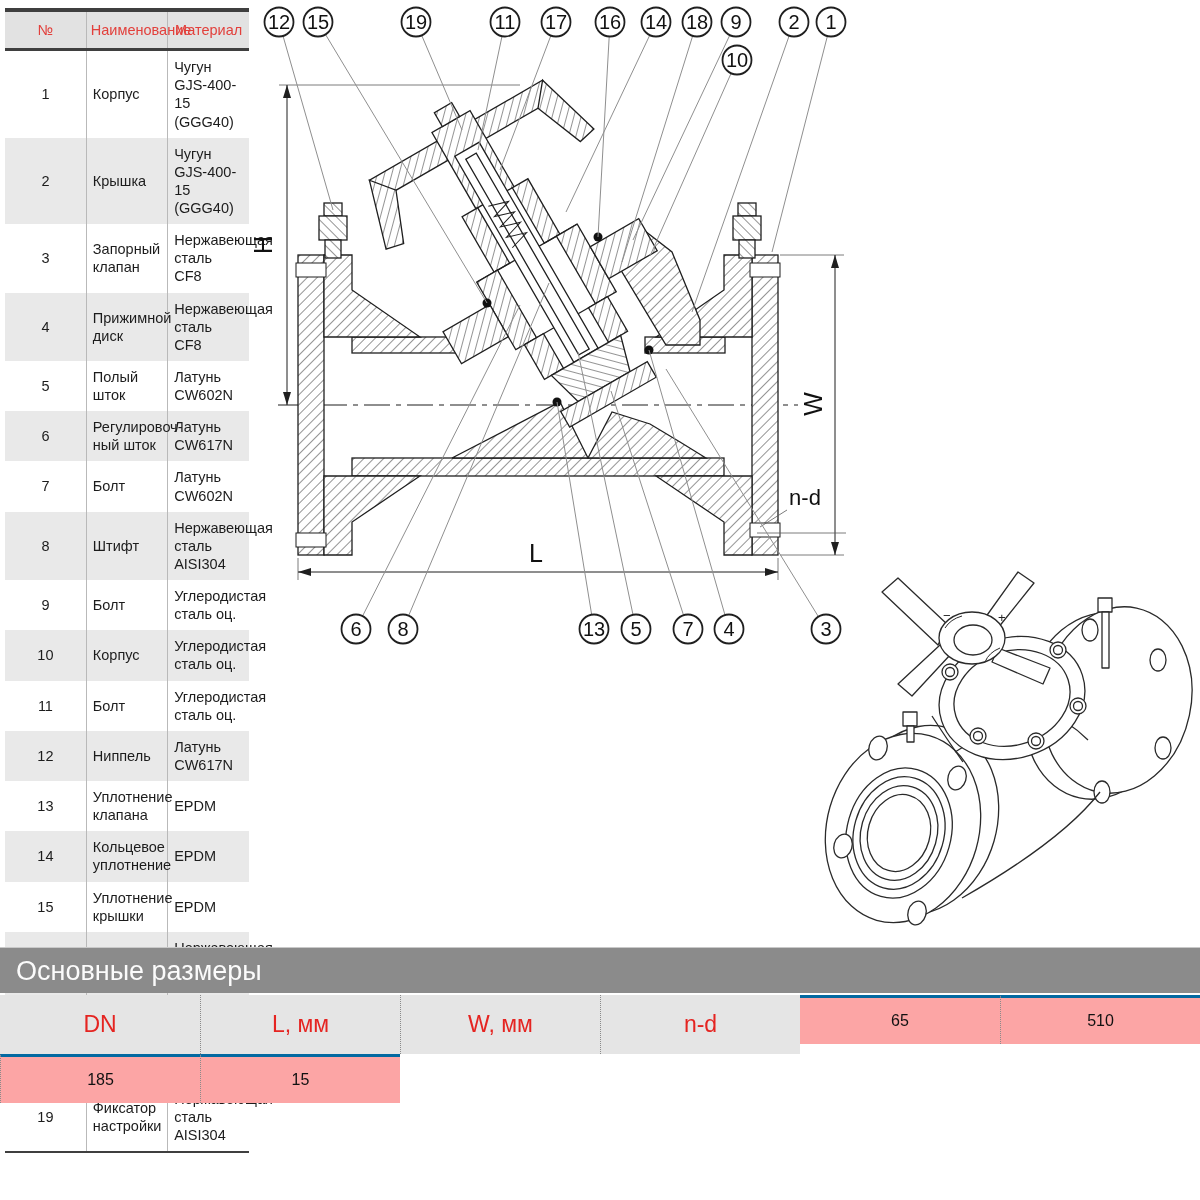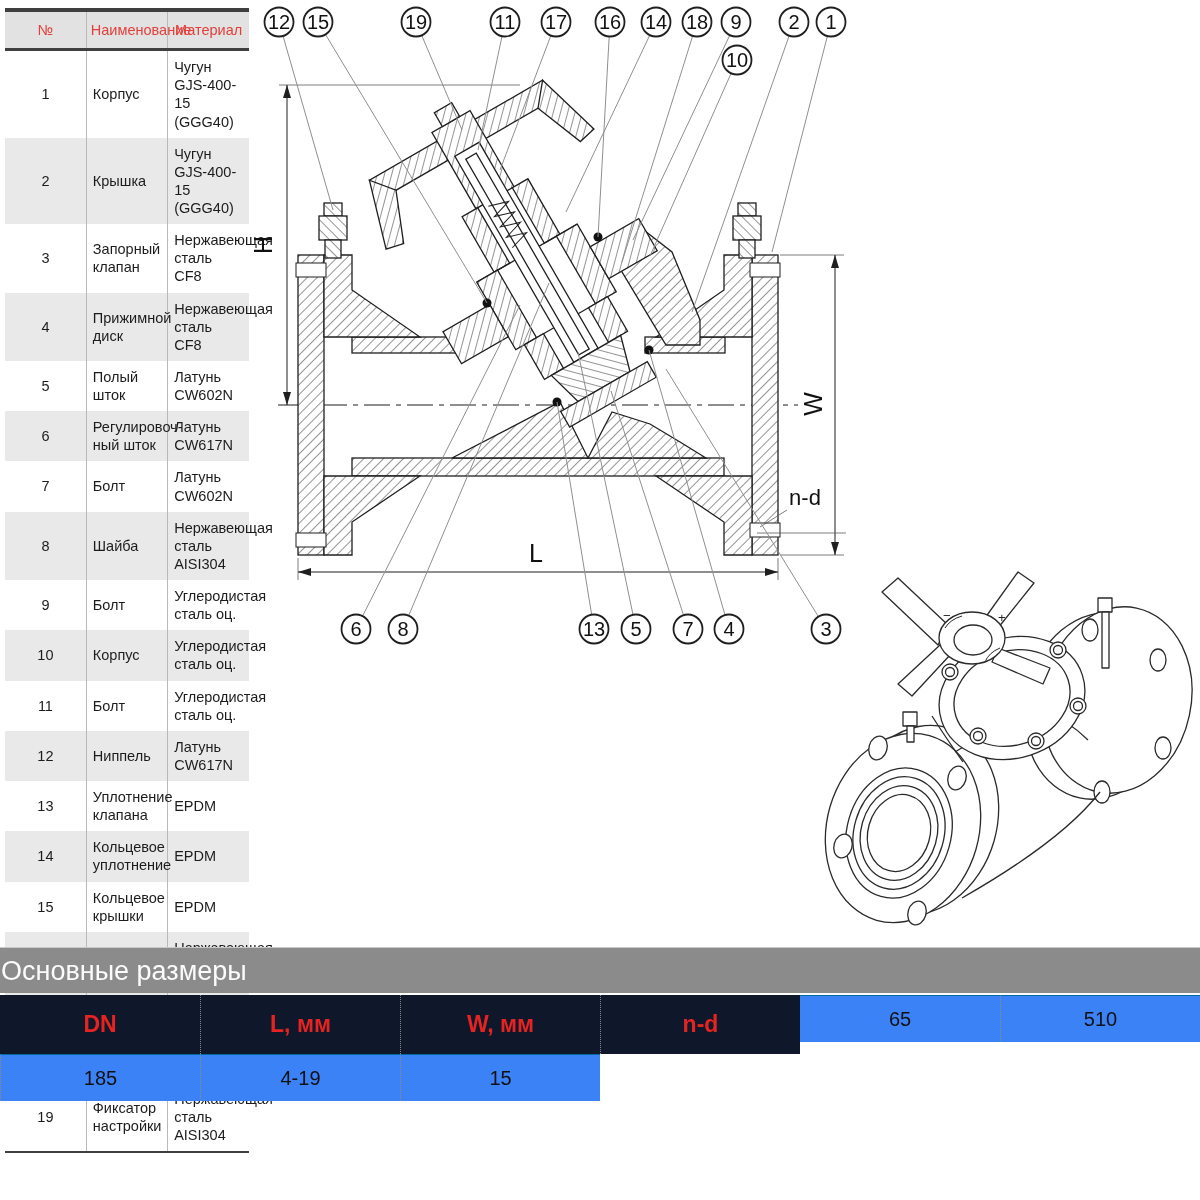--- a/index.html
+++ b/index.html
@@ -19,26 +19,26 @@
   .parts td.c3{width:112px;}
   .parts td.c2,.parts th.c2{border-left:1px solid #b9b9b9;}
   .parts td.c3,.parts th.c3{border-left:1px solid #b9b9b9;}
 
   
   .draw{position:absolute;left:0;top:0;}
 
   
   .dims{position:absolute;left:0;top:947px;width:1200px;}
   .dims-title{height:46px;background:#8b8b8b;color:#fbfbfb;font-size:27px;
-              line-height:46px;padding-left:1px;border-top:1px solid #c9c9c9;
+              line-height:46px;padding-left:16px;border-top:1px solid #c9c9c9;
               box-sizing:border-box;}
   .dims-grid{display:grid;grid-template-columns:repeat(6,1fr);margin-top:2px;}
-  .dims-h{background:#0f172a;color:#e52421;font-size:23px;height:59px;
-          display:flex;align-items:center;justify-content:center;font-weight:bold;}
-  .dims-v{background:#3b82f6;font-size:20px;height:46px;border-top:1px solid #0369a1;
+  .dims-h{background:#e5e5e5;color:#e52421;font-size:23px;height:59px;
+          display:flex;align-items:center;justify-content:center;}
+  .dims-v{background:#fca5a5;font-size:16px;height:46px;border-top:3px solid #0369a1;
           display:flex;align-items:center;justify-content:center;color:#111;}
   .dims-h.sep,.dims-v.sep{border-left:1px dotted #8a8a8a;}
 </style>
 </head>
 <body>
 
 <table class="parts">
   <thead>
       <tr id="pt-head">
         <th class="c1">№</th>
@@ -77,21 +77,21 @@
         <td class="c2">Регулировоч­ный шток</td>
         <td class="c3">Латунь CW617N</td>
       </tr>
       <tr>
         <td class="c1">7</td>
         <td class="c2">Болт</td>
         <td class="c3">Латунь CW602N</td>
       </tr>
       <tr class="alt">
         <td class="c1">8</td>
-        <td class="c2">Шайба</td>
+        <td class="c2">Штифт</td>
         <td class="c3">Нержавеющая сталь AISI304</td>
       </tr>
       <tr>
         <td class="c1">9</td>
         <td class="c2">Болт</td>
         <td class="c3">Углеродистая сталь оц.</td>
       </tr>
       <tr class="alt">
         <td class="c1">10</td>
         <td class="c2">Корпус</td>
@@ -112,21 +112,21 @@
         <td class="c2">Уплотнение клапана</td>
         <td class="c3">EPDM</td>
       </tr>
       <tr class="alt">
         <td class="c1">14</td>
         <td class="c2">Кольцевое уплотнение</td>
         <td class="c3">EPDM</td>
       </tr>
       <tr>
         <td class="c1">15</td>
-        <td class="c2">Кольцевое крышки</td>
+        <td class="c2">Уплотнение крышки</td>
         <td class="c3">EPDM</td>
       </tr>
       <tr class="alt">
         <td class="c1">16</td>
         <td class="c2">Пружинная шайба</td>
         <td class="c3">Нержавеющая сталь AISI304</td>
       </tr>
       <tr>
         <td class="c1">17</td>
         <td class="c2">Маховик</td>
@@ -440,16 +440,15 @@
 <div class="dims">
   <div class="dims-title">Основные размеры</div>
   <div class="dims-grid" id="dims-grid">
       <div class="dims-h">DN</div>
       <div class="dims-h sep">L, мм</div>
       <div class="dims-h sep">W, мм</div>
       <div class="dims-h sep">n-d</div>
       <div class="dims-v">65</div>
       <div class="dims-v sep">510</div>
       <div class="dims-v sep">185</div>
-      <div class="dims-v sep">4-19</div>
       <div class="dims-v sep">15</div>
     </div>
 </div>
 
 </body></html>

